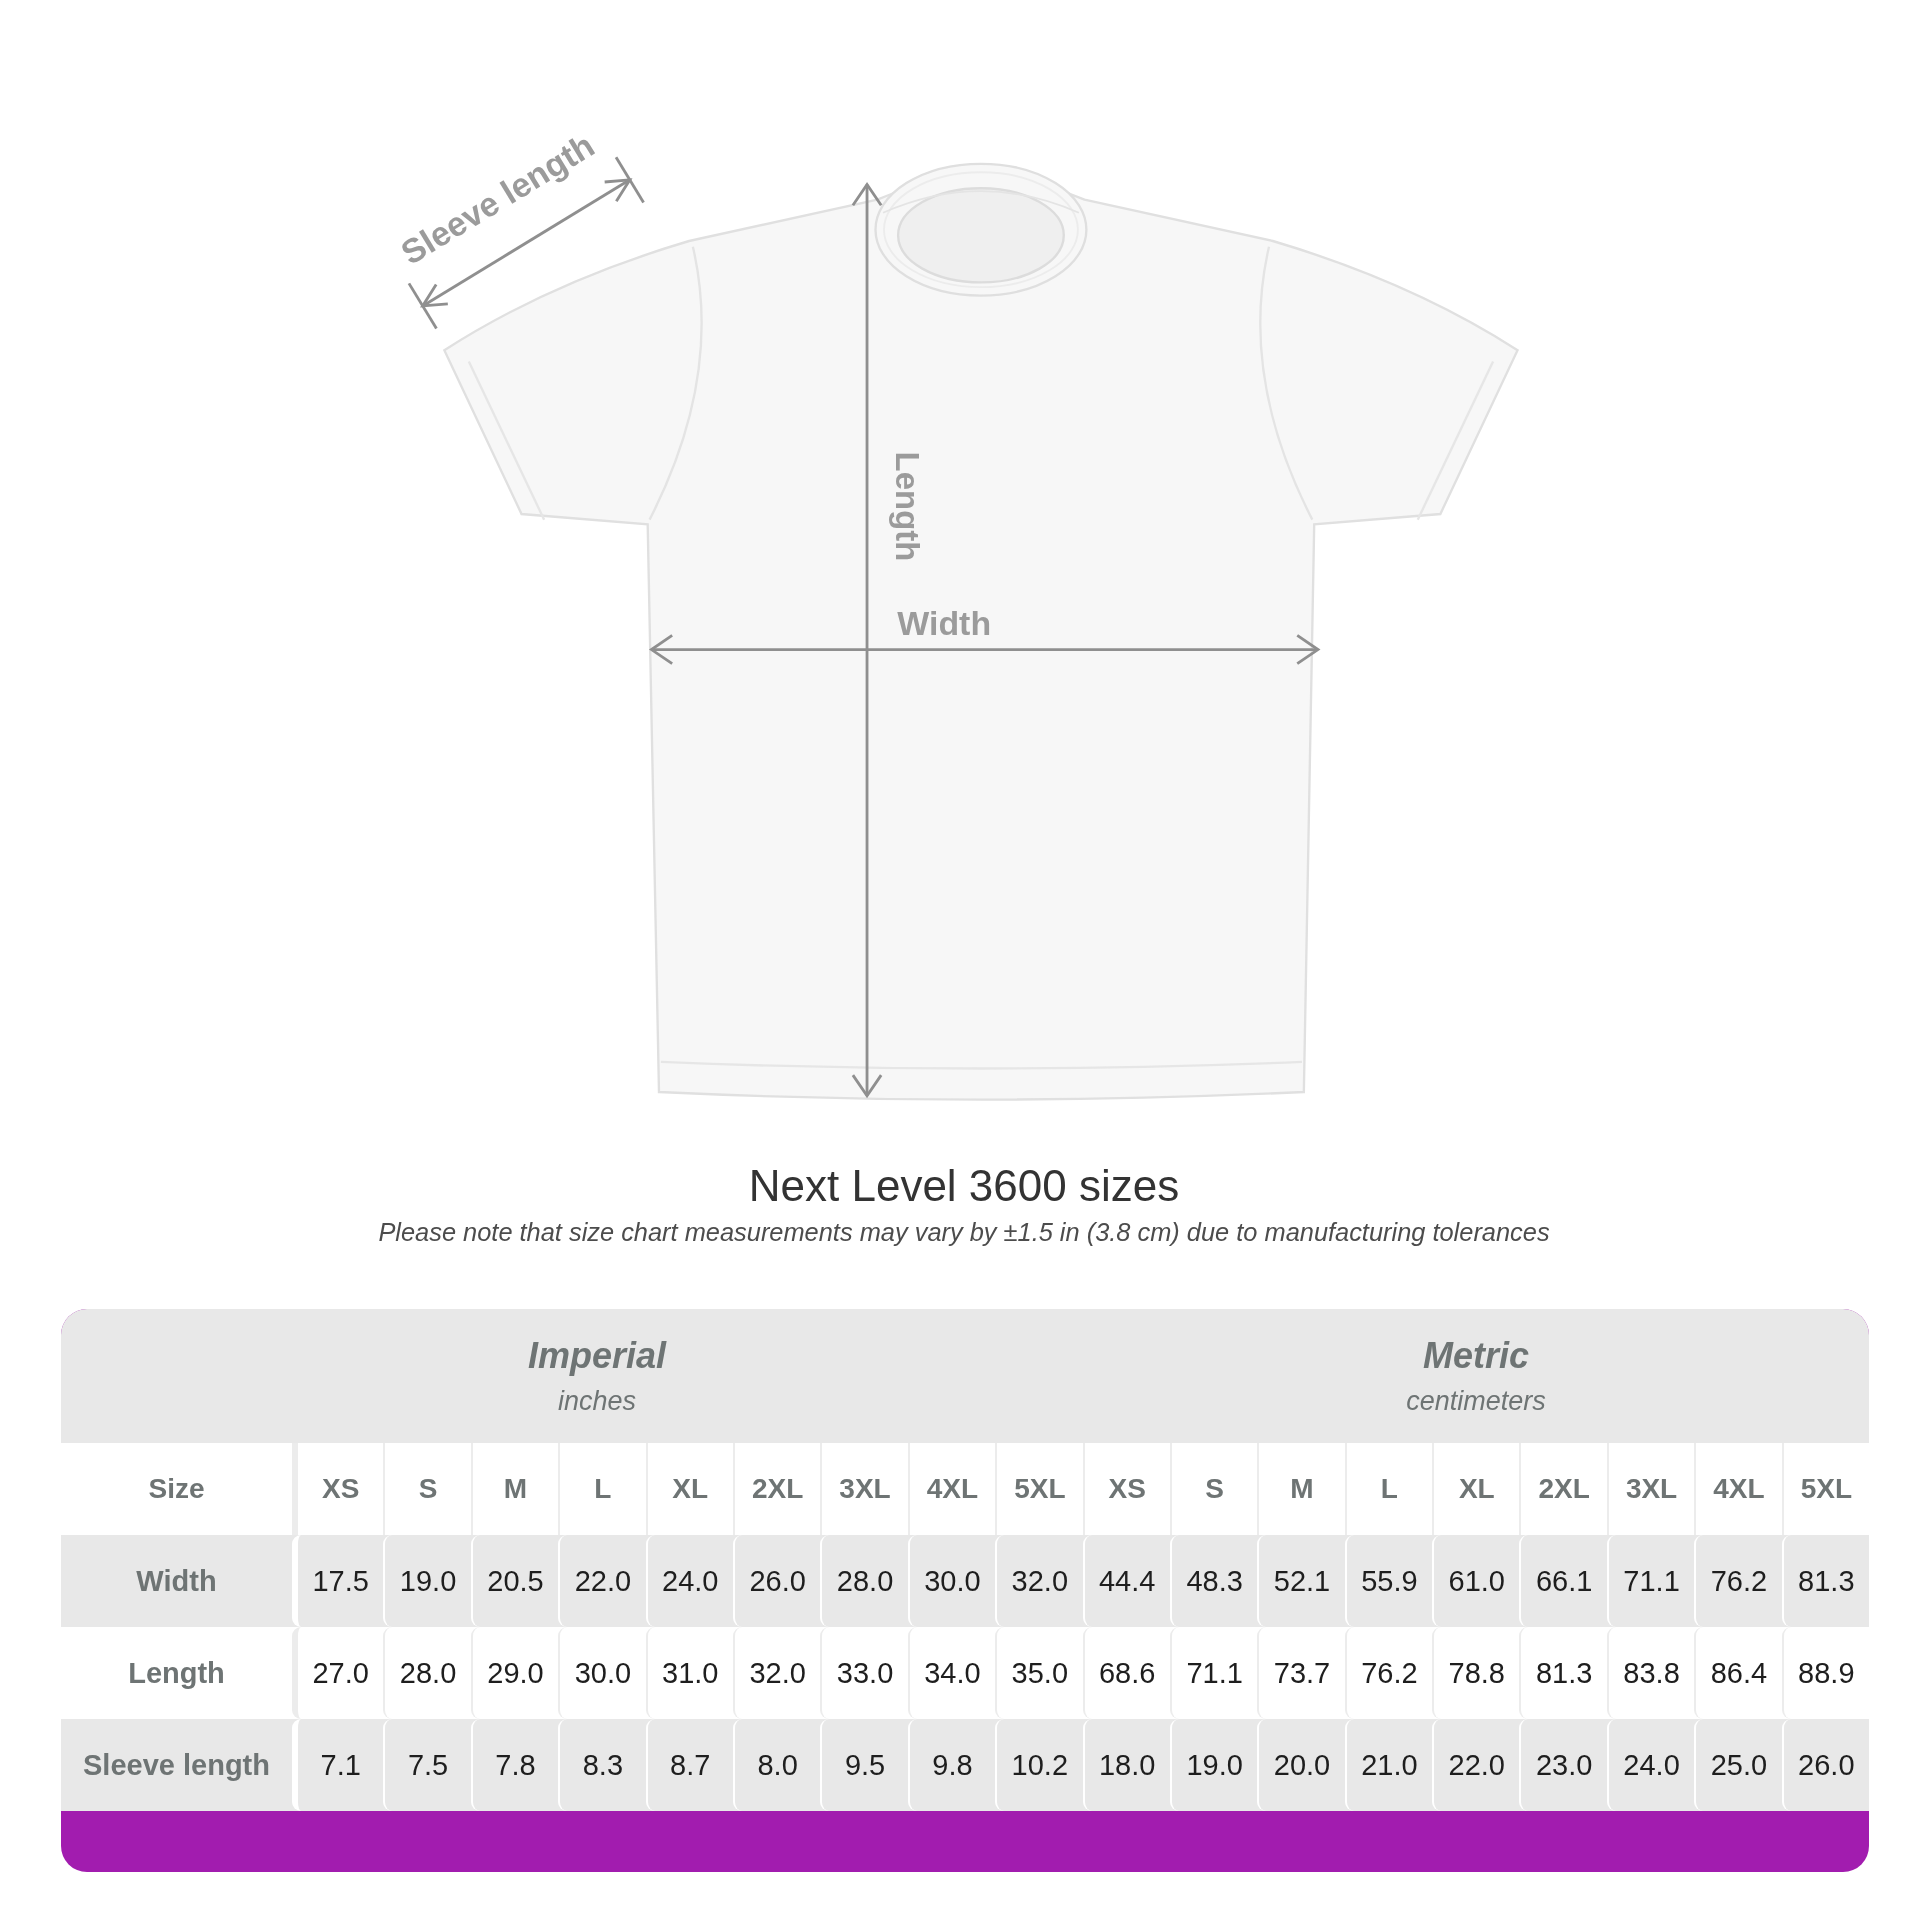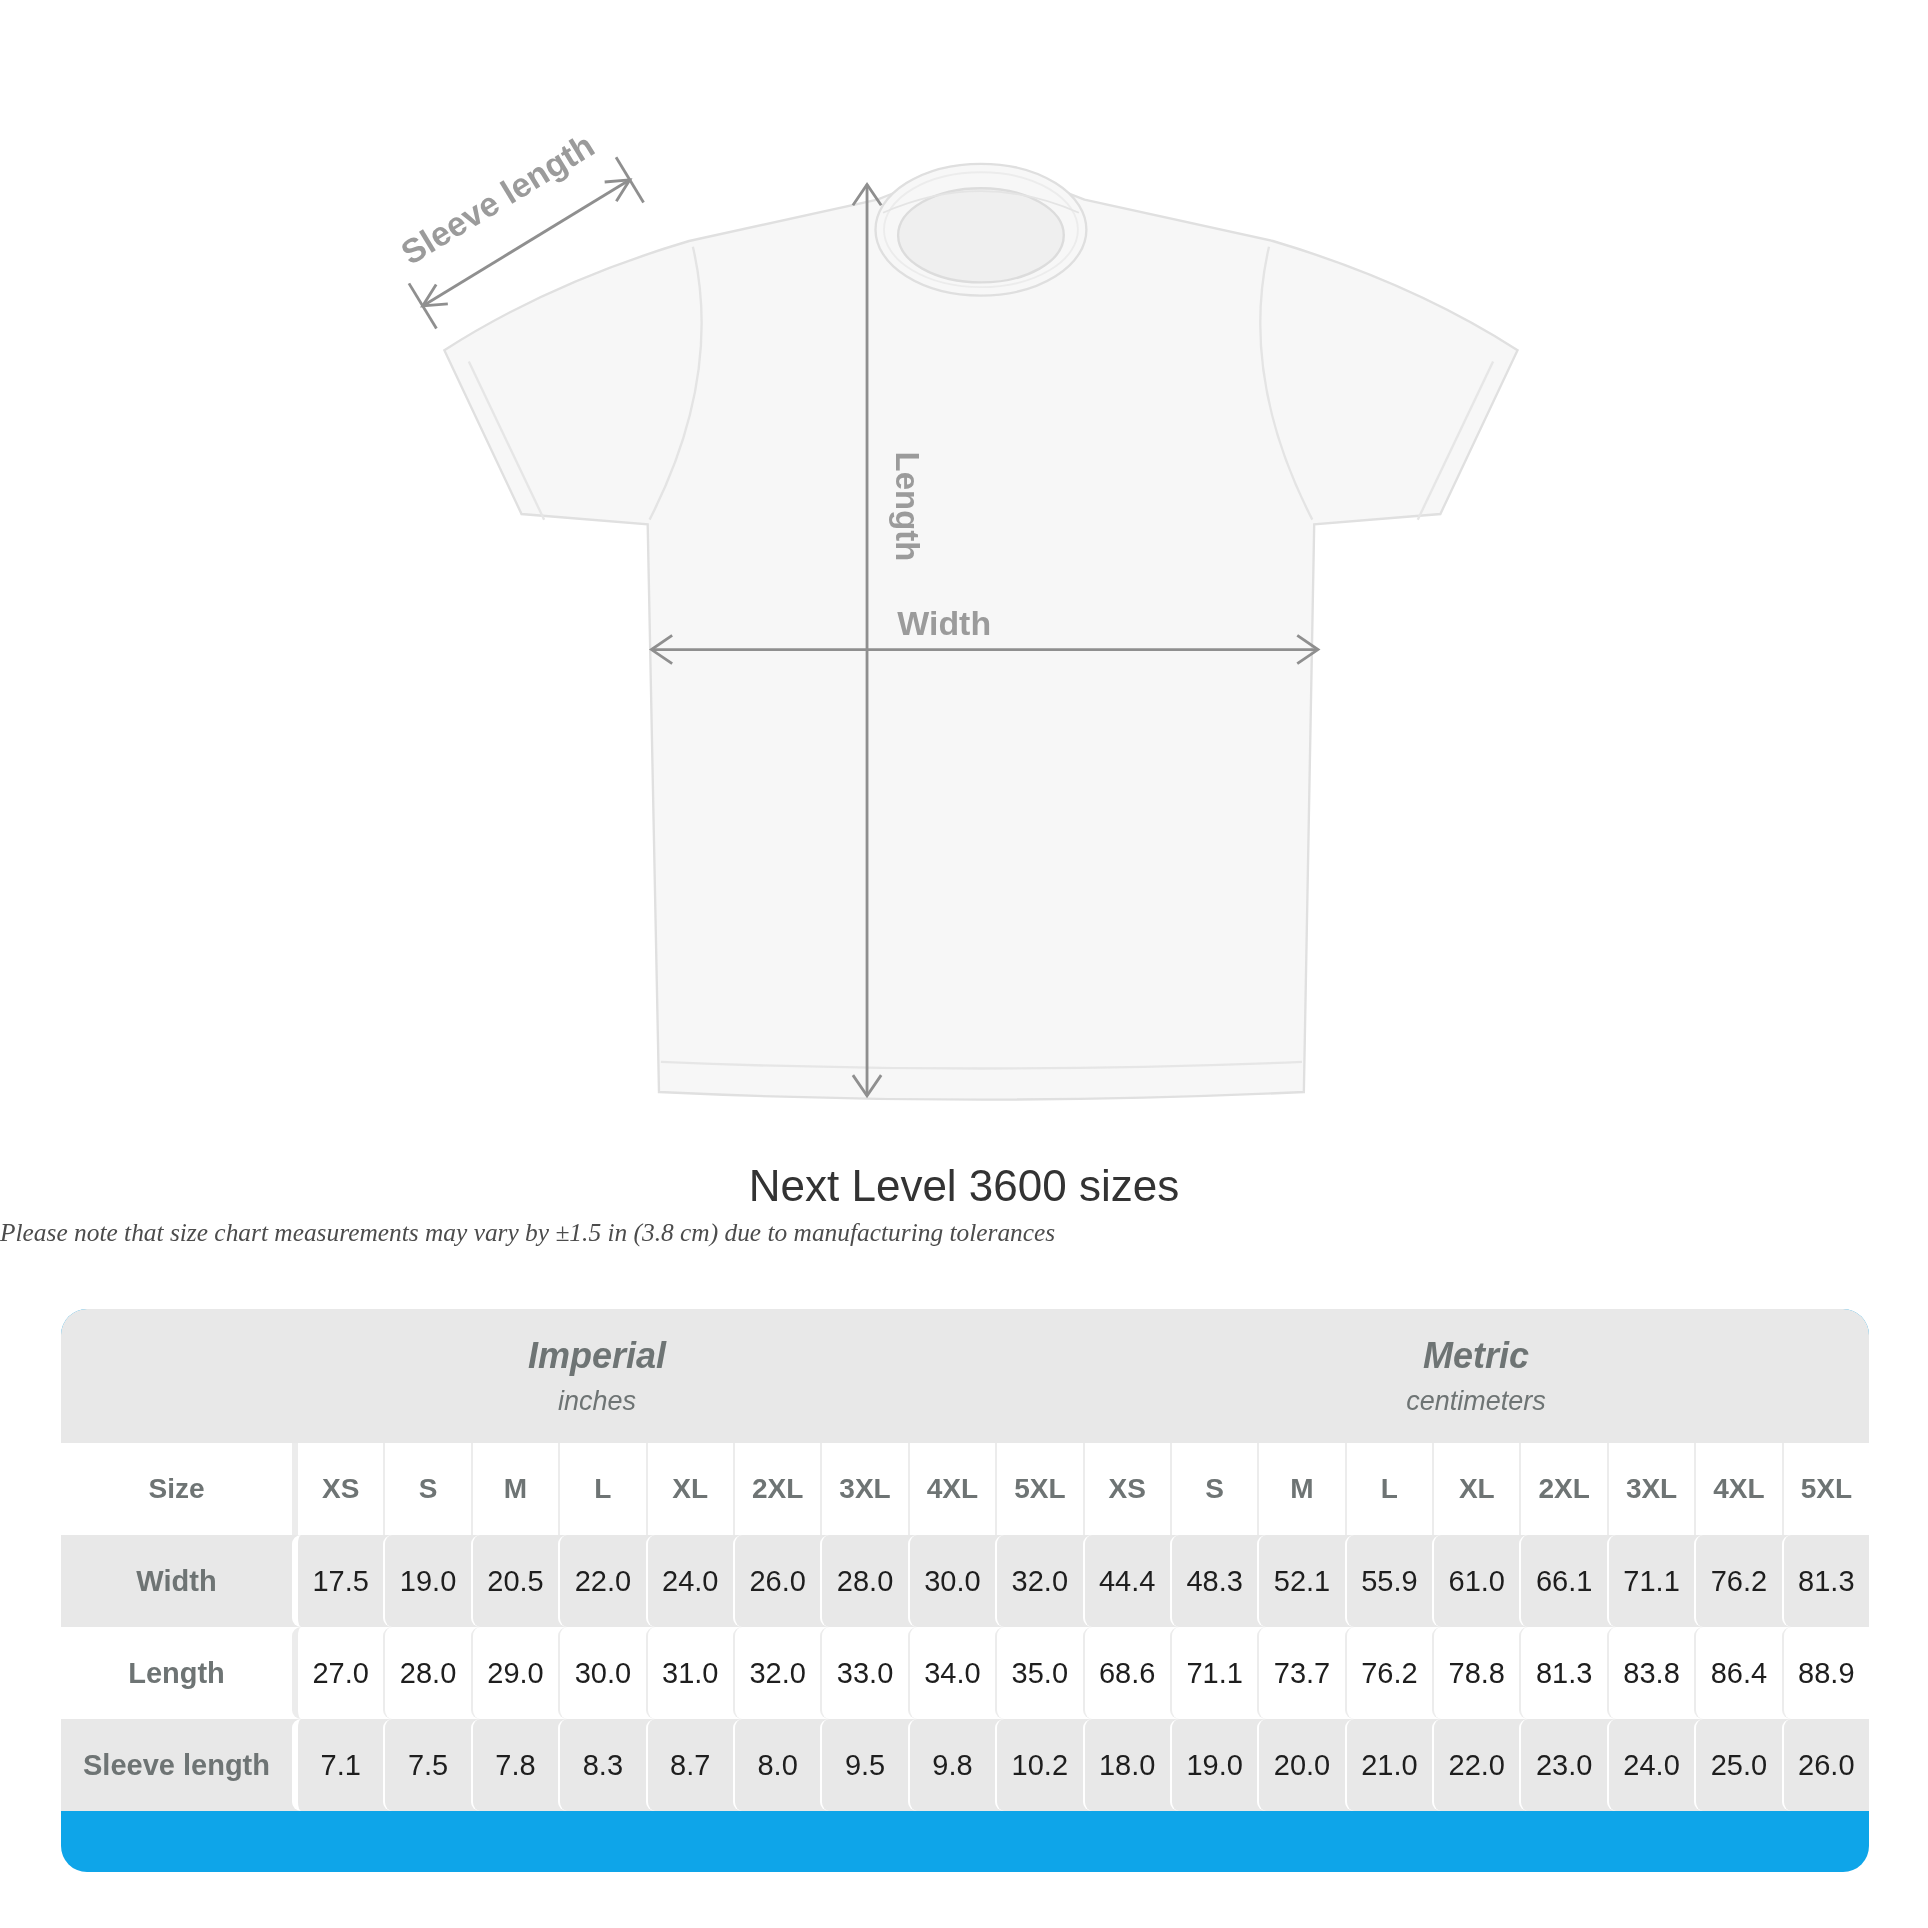--- a/index.html
+++ b/index.html
@@ -7,25 +7,25 @@
        font-family:"Liberation Sans","DejaVu Sans",sans-serif;}
   .stage{position:absolute;inset:0;background:#ffffff;}
 
   
   .diagram-svg{position:absolute;left:0;top:0;width:1928px;height:1205px;display:block;}
 
   
   .page-title{position:absolute;left:0;top:1161px;width:1928px;margin:0;
               text-align:center;font-size:44px;font-weight:normal;color:#333333;}
   .page-subtitle{position:absolute;left:0;top:1218px;width:1928px;margin:0;
-                 text-align:left;font-size:25.4px;font-style:italic;color:#4c4c4c;font-family:Liberation Serif, serif;}
+                 text-align:center;font-size:25.4px;font-style:italic;color:#4c4c4c;}
 
   
   .size-table{position:absolute;left:61px;top:1309px;width:1808px;height:563px;
-              border-radius:26px;overflow:hidden;background:#0ea5e9;}
+              border-radius:26px;overflow:hidden;background:#a21caf;}
   .band{position:relative;height:134px;background:#e8e8e8;}
   .g-block{position:absolute;top:0;height:100%;display:flex;flex-direction:column;
            align-items:center;justify-content:center;padding-bottom:28px;
            transform:translateX(-50%);}
   .g-imperial{left:536px;}
   .g-metric{left:1415px;}
   .g-name{font-size:36px;font-weight:bold;font-style:italic;color:#6e7474;}
   .g-unit{font-size:27px;font-style:italic;color:#6e7474;margin-top:9.4px;}
 
   .grid-row{display:flex;height:92px;width:100%;}

